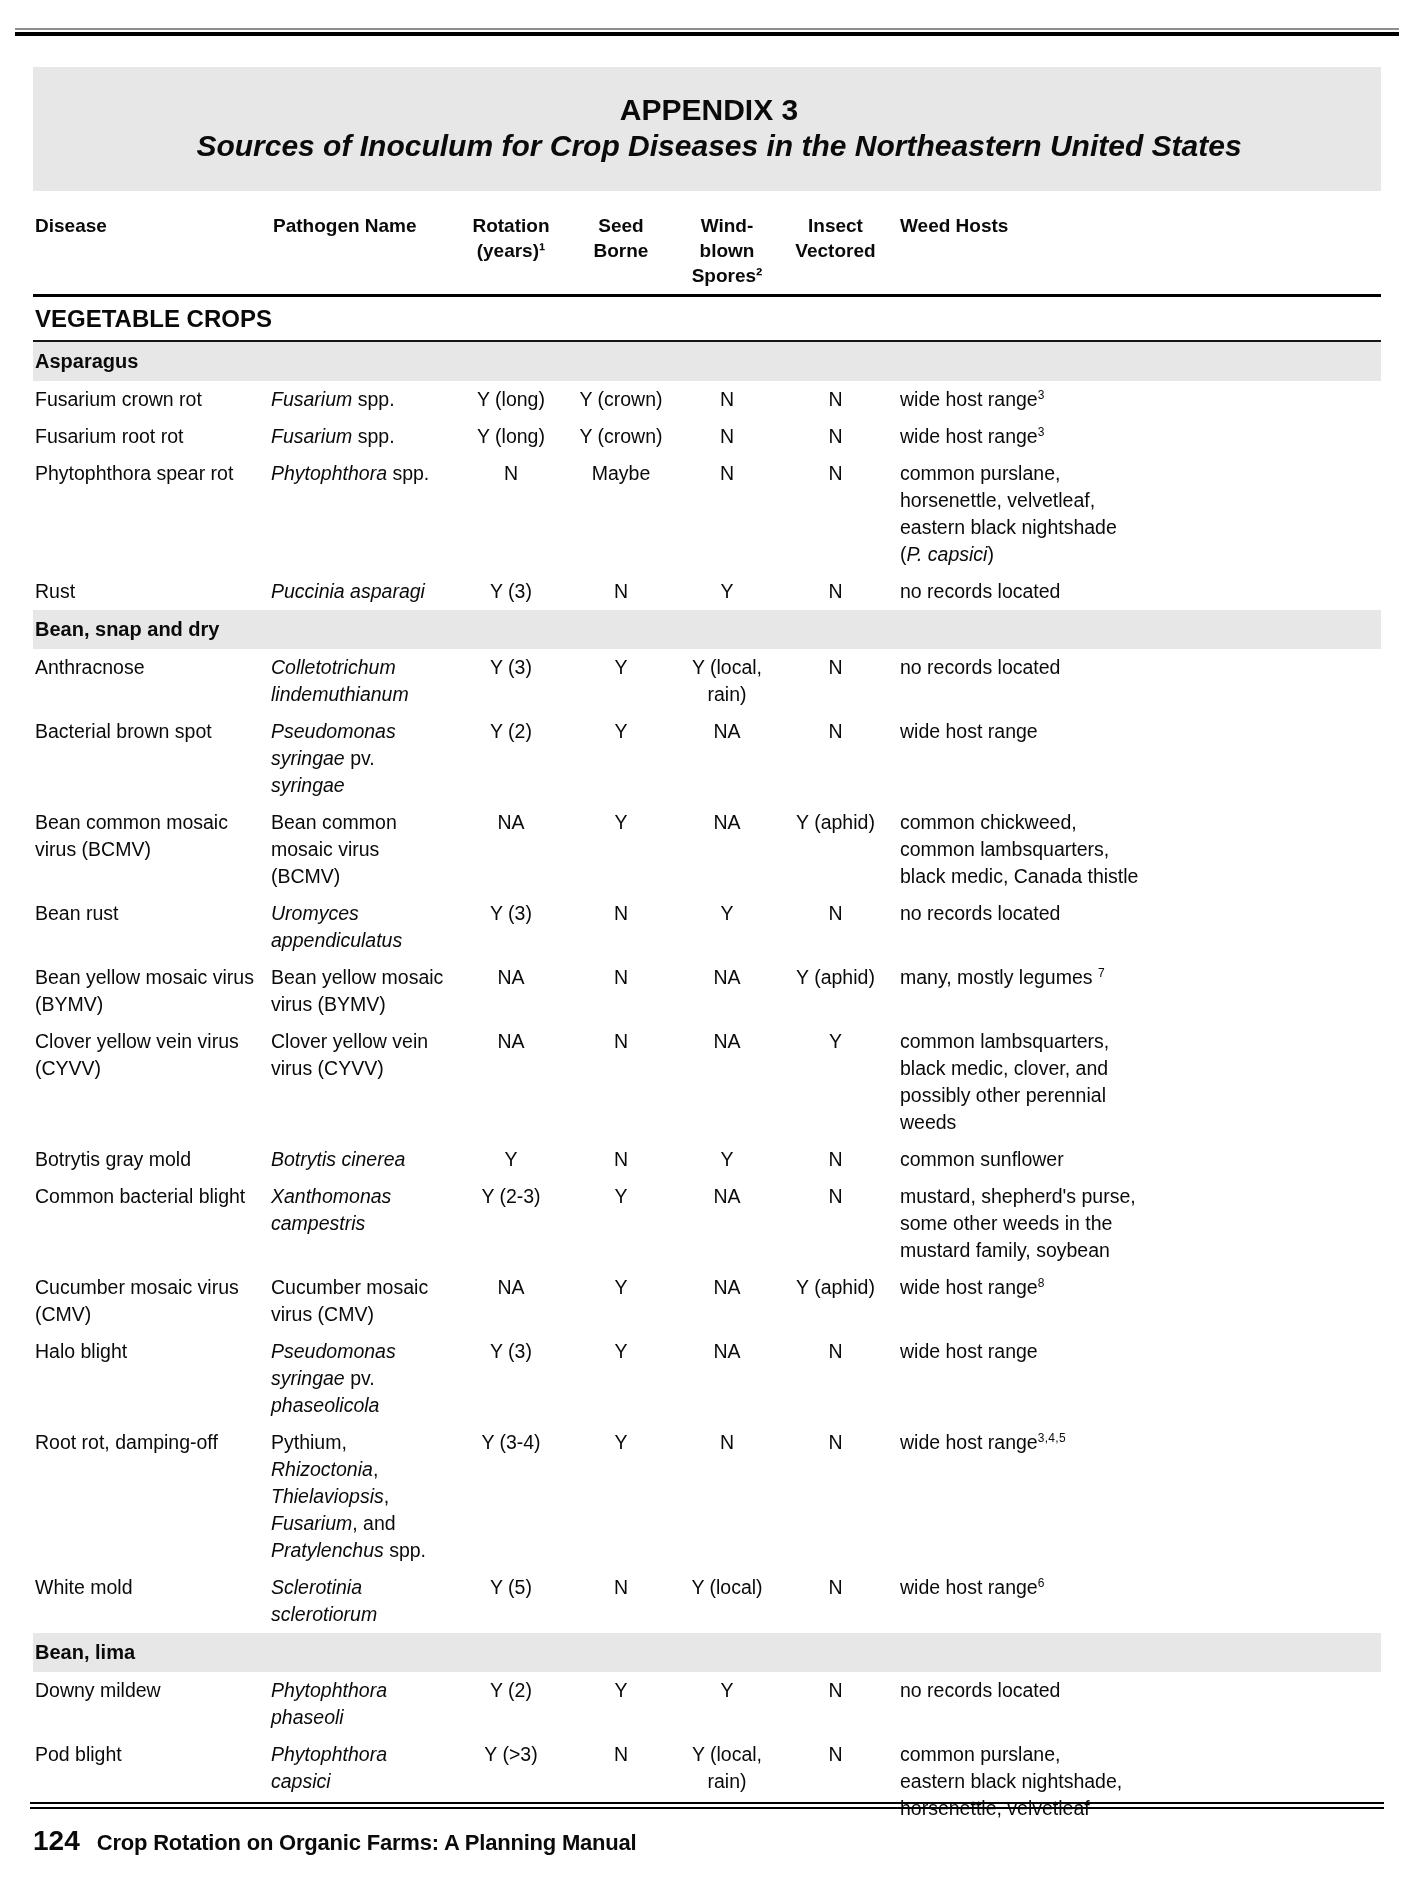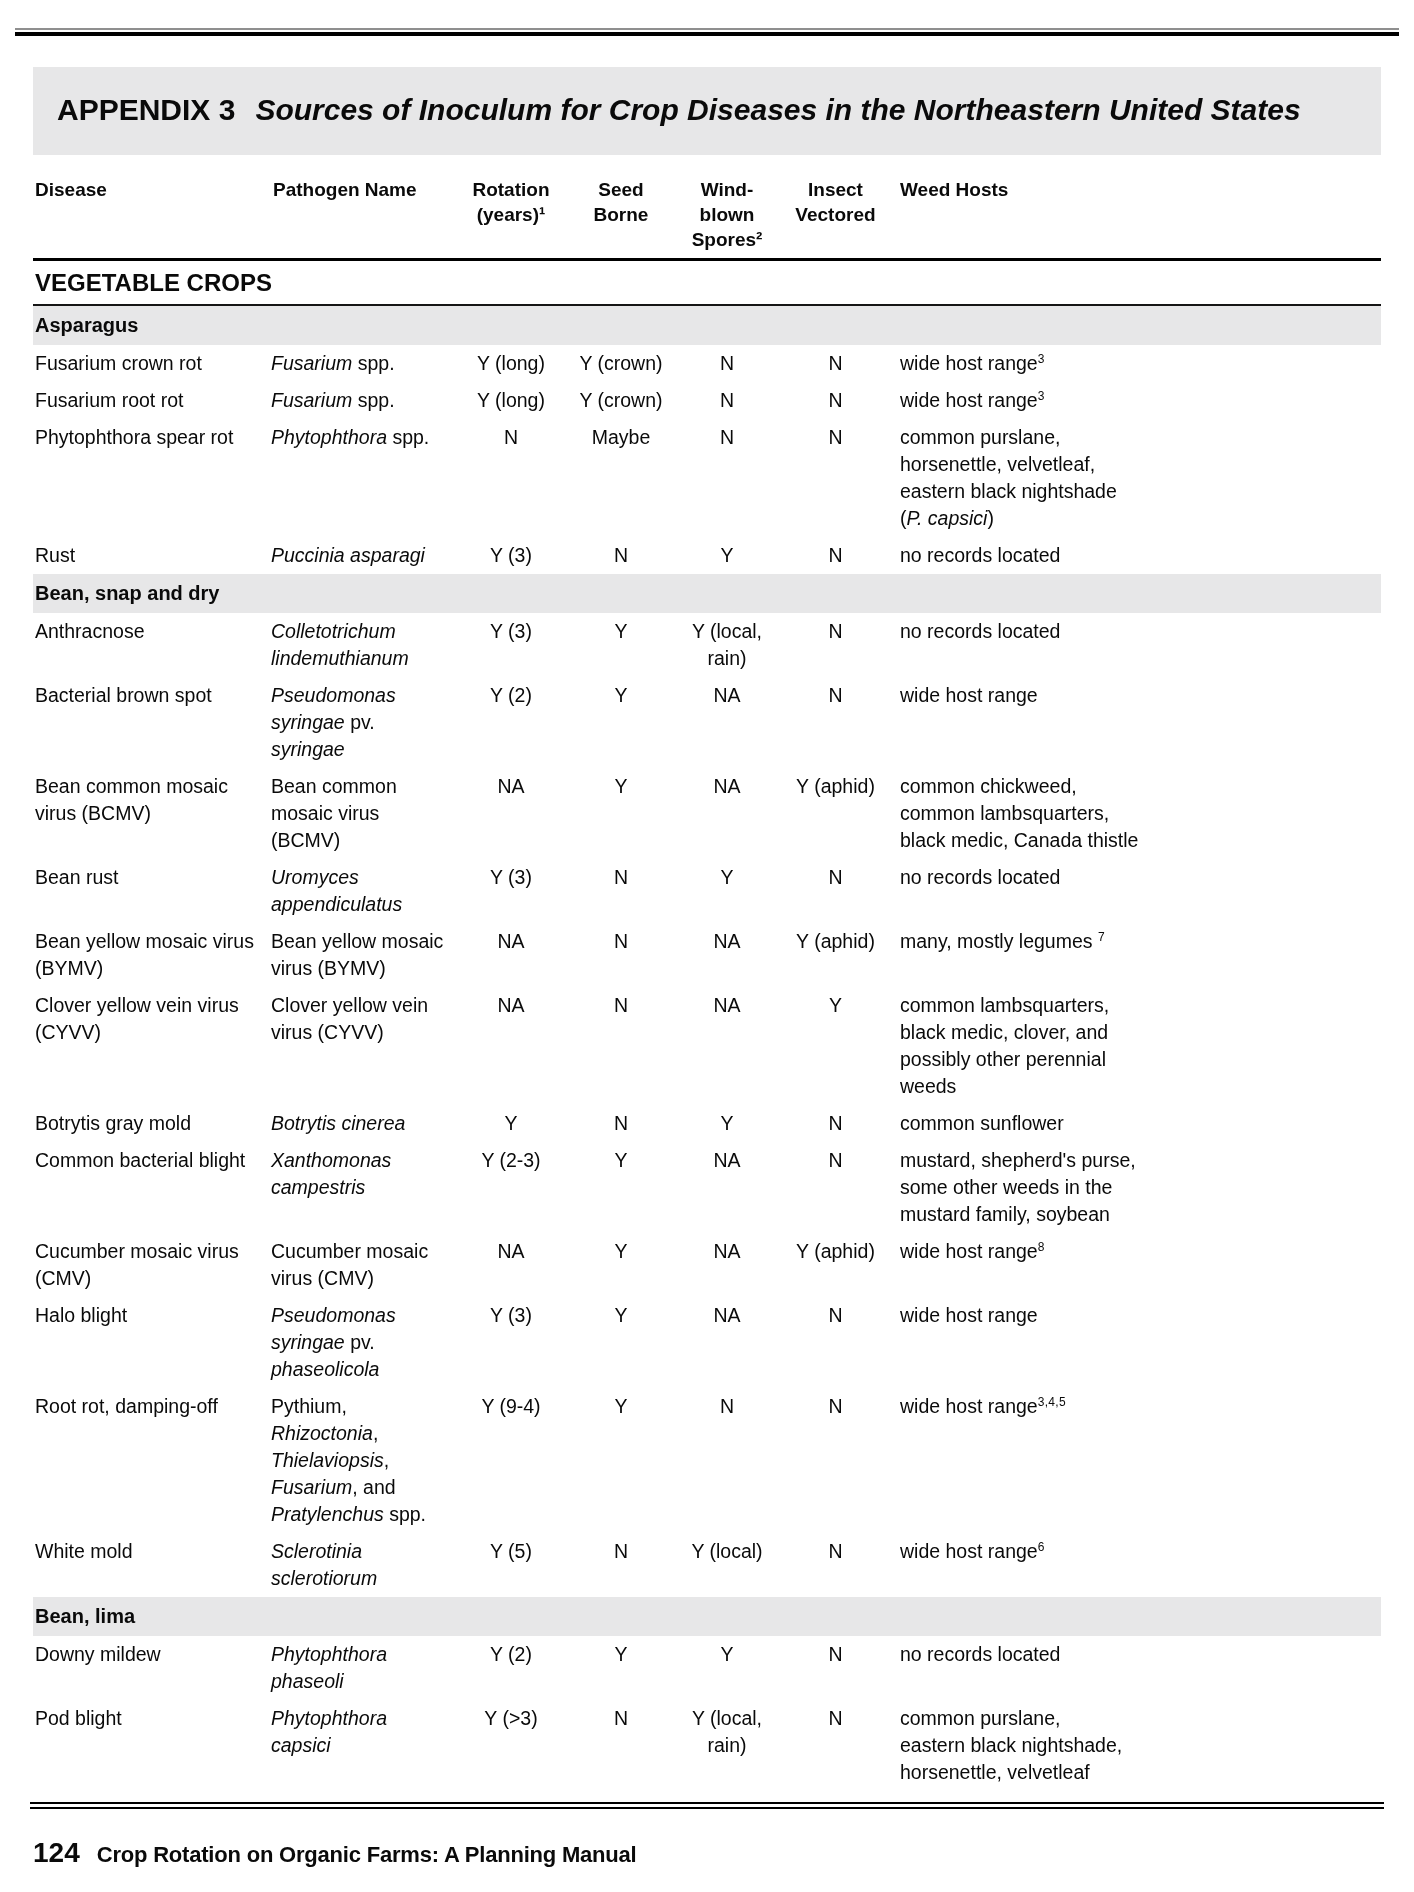--- a/index.html
+++ b/index.html
@@ -17,21 +17,21 @@
     height:2px;
     border-top:2px solid #8f8f8f;
     border-bottom:4px solid #000;
   }
   
   .title-block{
     margin:31px 33px 0 33px;
     background:#e7e7e8;
     padding:25px 20px 27px 24px;
   }
-  .title-row{display:flex;align-items:center;}
+  .title-row{display:flex;align-items:center;flex-direction:column;}
   .title-label{
     font-weight:bold;font-size:30px;line-height:36px;letter-spacing:0;
     white-space:nowrap;
   }
   .title-stack{margin-left:20px;font-style:italic;}
   .title-main{
     margin:0;font-weight:bold;font-size:30px;line-height:36px;
   }
   .subtitle{
     margin-top:7px;font-size:24px;line-height:30px;font-weight:normal;
@@ -78,21 +78,21 @@
   .footer{
     position:absolute;left:0;right:0;top:1802px;
   }
   .footer-rule{
     margin:0 30px 0 30px;
     height:3px;
     border-top:2.5px solid #000;
     border-bottom:2.5px solid #000;
   }
   .footer-text{
-    margin:28px 0 0 33px;
+    margin:16px 0 0 33px;
     display:flex;align-items:baseline;text-align:right;
   }
   .page-number{font-weight:bold;font-size:28px;}
   .book-title{font-weight:bold;font-size:22px;margin-left:17px;letter-spacing:-0.2px;}
 </style>
 </head>
 <body>
 
 <div class="page">
 
@@ -307,21 +307,21 @@
           <td class="cell cell-wind"><span>NA</span></td>
           <td class="cell cell-insect"><span>N</span></td>
           <td class="cell cell-weeds"><span>wide host range</span></td>
         </tr>
         <tr>
           <td class="cell cell-disease"><span>Root rot, damping-off</span></td>
           <td class="cell cell-pathogen"><span style="">Pythium</span><span>, </span><span style="font-style: italic;">Rhizoctonia</span><span>,
 </span><span style="font-style: italic;">Thielaviopsis</span><span>,
 </span><span style="font-style: italic;">Fusarium</span><span>, and
 </span><span style="font-style: italic;">Pratylenchus</span><span> spp.</span></td>
-          <td class="cell cell-rotation"><span>Y (9-4)</span></td>
+          <td class="cell cell-rotation"><span>Y (3-4)</span></td>
           <td class="cell cell-seed"><span>Y</span></td>
           <td class="cell cell-wind"><span>N</span></td>
           <td class="cell cell-insect"><span>N</span></td>
           <td class="cell cell-weeds"><span>wide host range</span><sup>3,4,5</sup></td>
         </tr>
         <tr>
           <td class="cell cell-disease"><span>White mold</span></td>
           <td class="cell cell-pathogen"><span style="font-style: italic;">Sclerotinia
 sclerotiorum</span></td>
           <td class="cell cell-rotation"><span>Y (5)</span></td>

